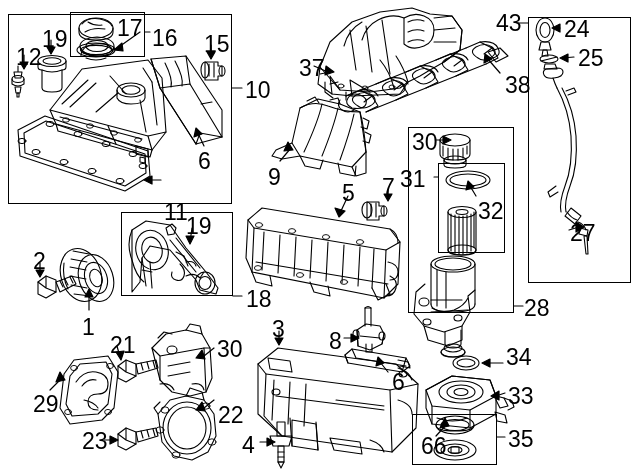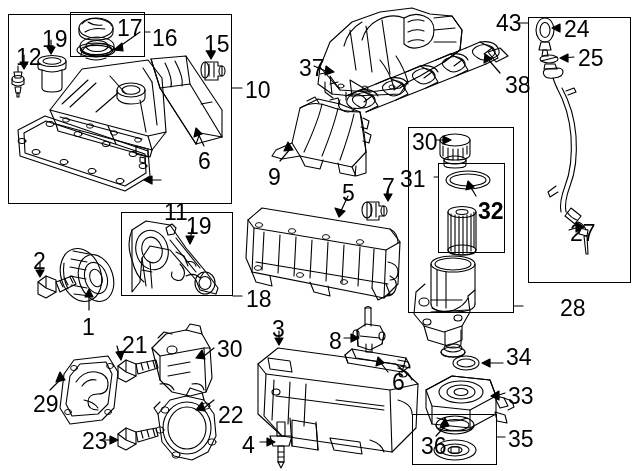--- a/index.html
+++ b/index.html
@@ -573,32 +573,32 @@
   <div class="cal" style="left:164px;top:170px;margin-top:31px;">11</div>
   <div class="cal" style="left:16px;top:46px;">12</div>
   <div class="cal" style="left:42px;top:28px;">19</div>
   <div class="cal" style="left:198px;top:150px;">6</div>
   <div class="cal" style="left:204px;top:33px;">15</div>
   <div class="cal" style="left:152px;top:27px;">16</div>
   <div class="cal" style="left:117px;top:17px;">17</div>
   <div class="cal" style="left:246px;top:288px;">18</div>
   <div class="cal" style="left:186px;top:215px;">19</div>
   <div class="cal" style="left:217px;top:338px;">30</div>
-  <div class="cal" style="left:122px;top:334px;">21</div>
+  <div class="cal" style="left:110px;top:334px;">21</div>
   <div class="cal" style="left:218px;top:393px;margin-top:11px;">22</div>
   <div class="cal" style="left:82px;top:430px;">23</div>
   <div class="cal" style="left:564px;top:18px;">24</div>
   <div class="cal" style="left:578px;top:47px;">25</div>
   <div class="cal" style="left:496px;top:12px;">43</div>
   <div class="cal" style="left:545px;top:222px;margin-left:25px;">27</div>
-  <div class="cal" style="left:524px;top:297px;margin-left:36px;">28</div>
+  <div class="cal" style="left:524px;top:297px;">28</div>
   <div class="cal" style="left:33px;top:393px;">29</div>
   <div class="cal" style="left:412px;top:131px;">30</div>
   <div class="cal" style="left:400px;top:168px;">31</div>
-  <div class="cal" style="left:478px;top:200px;font-weight:bold;">32</div>
+  <div class="cal" style="left:478px;top:200px;">32</div>
   <div class="cal" style="left:508px;top:385px;">33</div>
   <div class="cal" style="left:506px;top:346px;">34</div>
   <div class="cal" style="left:508px;top:428px;">35</div>
-  <div class="cal" style="left:421px;top:435px;">36</div>
+  <div class="cal" style="left:421px;top:435px;">66</div>
   <div class="cal" style="left:299px;top:57px;">37</div>
   <div class="cal" style="left:505px;top:74px;text-align:right;">38</div>
 
 </div>
 
 </body></html>

